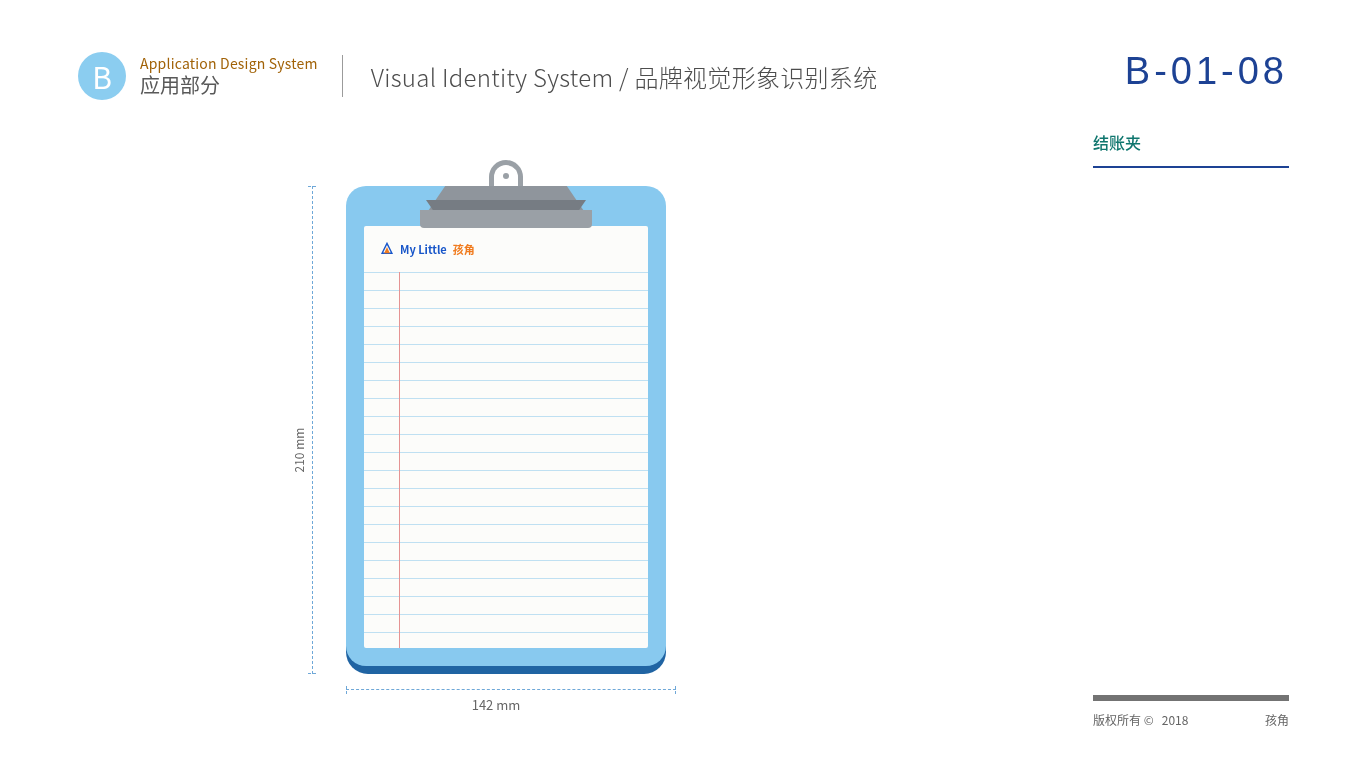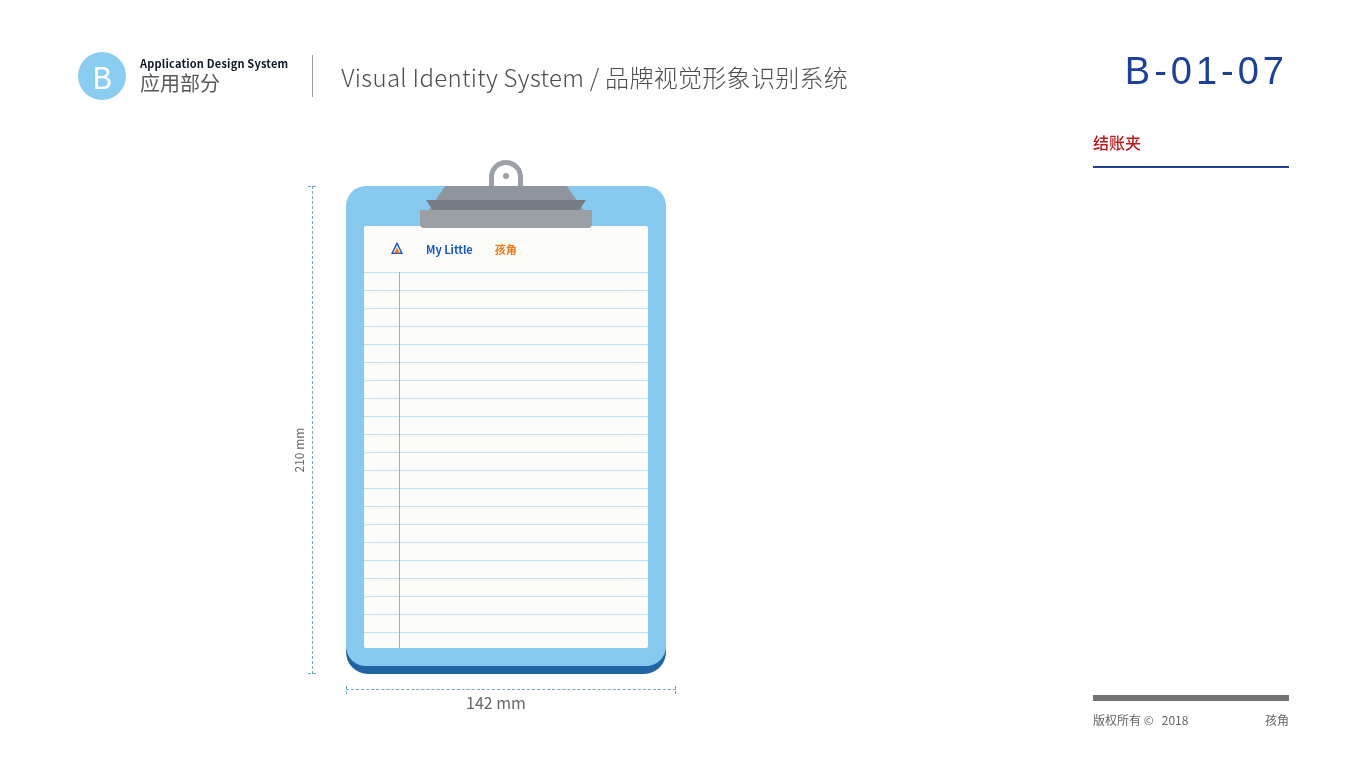--- a/index.html
+++ b/index.html
@@ -26,21 +26,21 @@
     background: #8bcdf0;
     display: flex; align-items: center; justify-content: center;
     color: #fff; font-size: 30px; font-weight: 400;
   }
   .badge-titles {
     margin-left: 14px;
     display: flex; flex-direction: column;
     line-height: 1.3;
   }
   .badge-titles .en {
-    font-size: 11px; color: #0f172a; font-weight: 700;
+    font-size: 14px; color: #a16207; font-weight: 400;
     letter-spacing: 0.2px;
   }
   .badge-titles .cn {
     font-size: 20px; color: #595959; font-weight: 400;
   }
   .vdiv {
     width: 1px; height: 42px; background: #9b9b9b;
     margin: 0 28px 0 24px;
   }
   .system-title {
@@ -55,21 +55,21 @@
     font-size: 38px; letter-spacing: 4px;
     color: #1d4294; font-weight: 400;
     font-family: "Helvetica Neue", Arial, sans-serif;
   }
   .rcol {
     position: absolute;
     top: 130px; left: 1093px;
     width: 196px;
   }
   .rcol-title {
-    color: #b91c1c; font-size: 16px; font-weight: 500;
+    color: #0f766e; font-size: 16px; font-weight: 500;
     margin-bottom: 12px;
   }
   .rcol-rule {
     height: 2px; background: #1d4294; width: 100%;
     margin-bottom: 20px;
   }
   .rcol-body {
     font-size: 13px; color: #646464;
     line-height: 2;
     text-align: justify;
@@ -107,21 +107,21 @@
     position: absolute; left: -8px; width: 8px; height: 0;
     border-top: 1px dashed #6fa8d8;
   }
   .dim-h-tick-top { top: 16px; }
   .dim-h-tick-bot { bottom: 56px; }
 
   .dim-w-label {
     position: absolute;
     bottom: 16px; left: 0; right: 60px;
     text-align: center;
-    font-size: 16px; color: #666;
+    font-size: 13px; color: #666;
   }
   .dim-w-line {
     position: absolute;
     left: 30px; right: 60px; bottom: 40px;
     height: 0;
     border-top: 1px dashed #6fa8d8;
   }
   .dim-w-tick-l, .dim-w-tick-r {
     position: absolute; bottom: 36px; width: 0; height: 8px;
     border-left: 1px dashed #6fa8d8;
@@ -202,22 +202,22 @@
     left: 18px; right: 18px;
     top: 40px; bottom: 26px;
     background: #fcfcfa;
     border-radius: 2px;
     overflow: hidden;
     z-index: 3;
   }
   .paper-head {
     height: 46px;
     display: flex; align-items: center;
-    gap: 22px;
-    padding-left: 26px;
+    gap: 6px;
+    padding-left: 16px;
     font-size: 10px;
   }
   .paper-head .logo-mark {
     width: 14px; height: 14px;
     display:flex; align-items:flex-end; justify-content:center;
   }
   .paper-head .logo-mark svg{ display:block; }
   .paper-head .brand-en { color: #1856c9; font-weight: 700; font-size: 11px; }
   .paper-head .brand-cn { color: #f07b1e; font-weight: 700; font-size: 11px; }
 
@@ -238,21 +238,21 @@
     <span>B</span>
   </div>
   <div class="badge-titles">
     <span class="en">Application Design System</span>
     <span class="cn">应用部分</span>
   </div>
   <div class="vdiv"></div>
   <div class="system-title">Visual Identity System / 品牌视觉形象识别系统</div>
 </div>
 
-<div class="page-code">B-01-07</div>
+<div class="page-code">B-01-08</div>
 
 <div class="rcol">
   <div class="rcol-title">结账夹</div>
   <div class="rcol-rule"></div>
 </div>
 
 <div class="footer">
   <span>
     <span>版权所有 ©</span>&nbsp;&nbsp;
     <span>2018</span>

